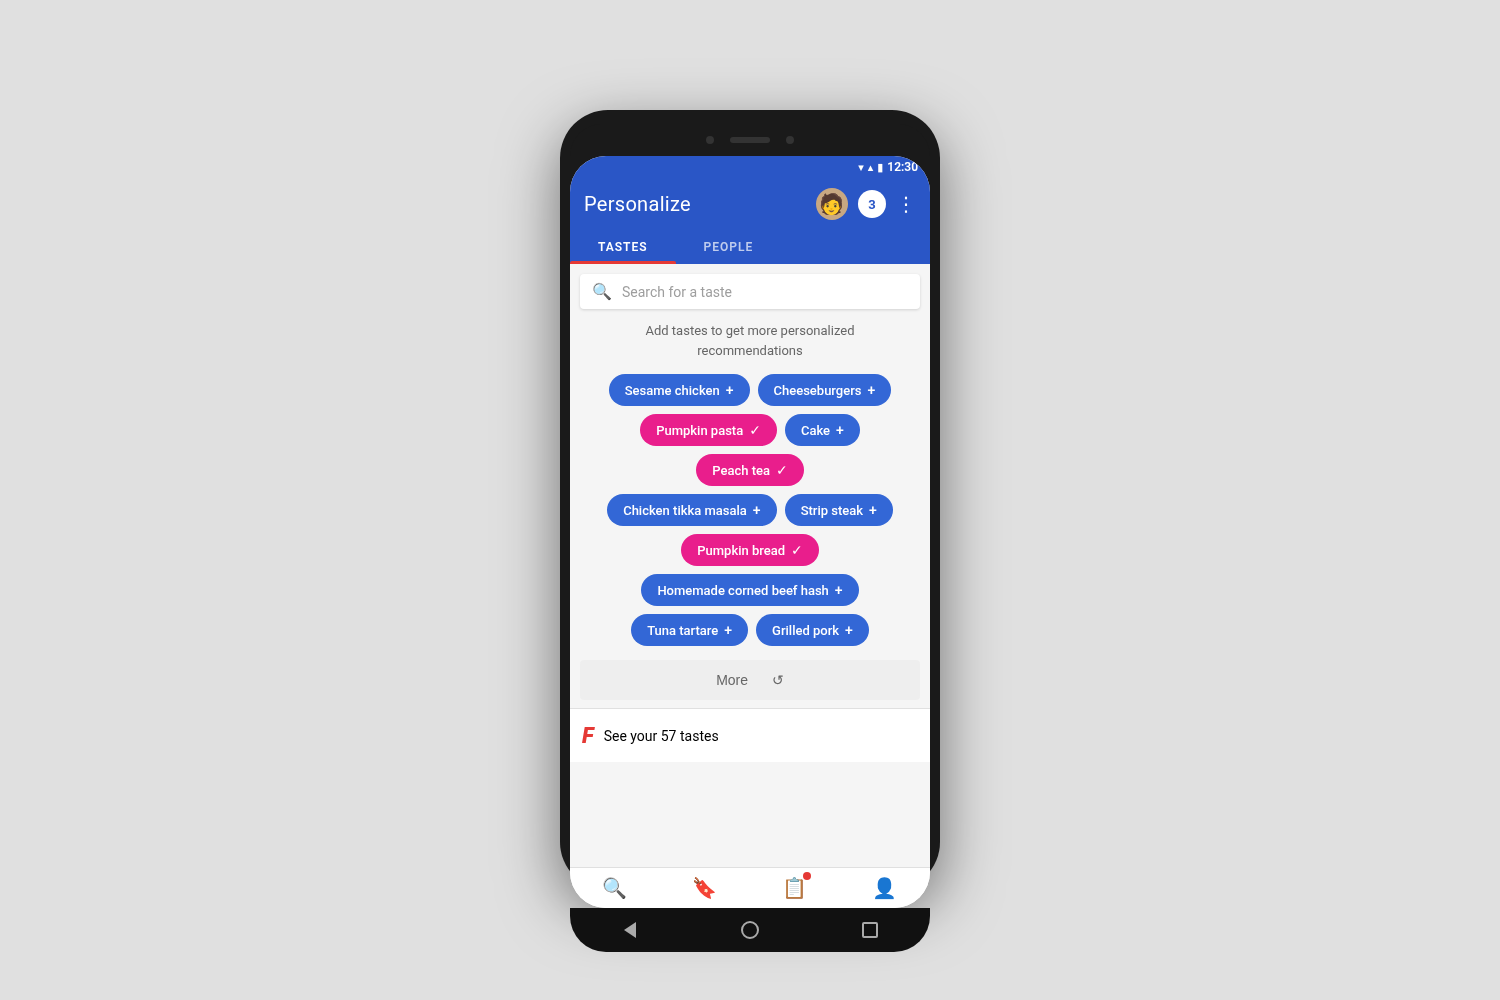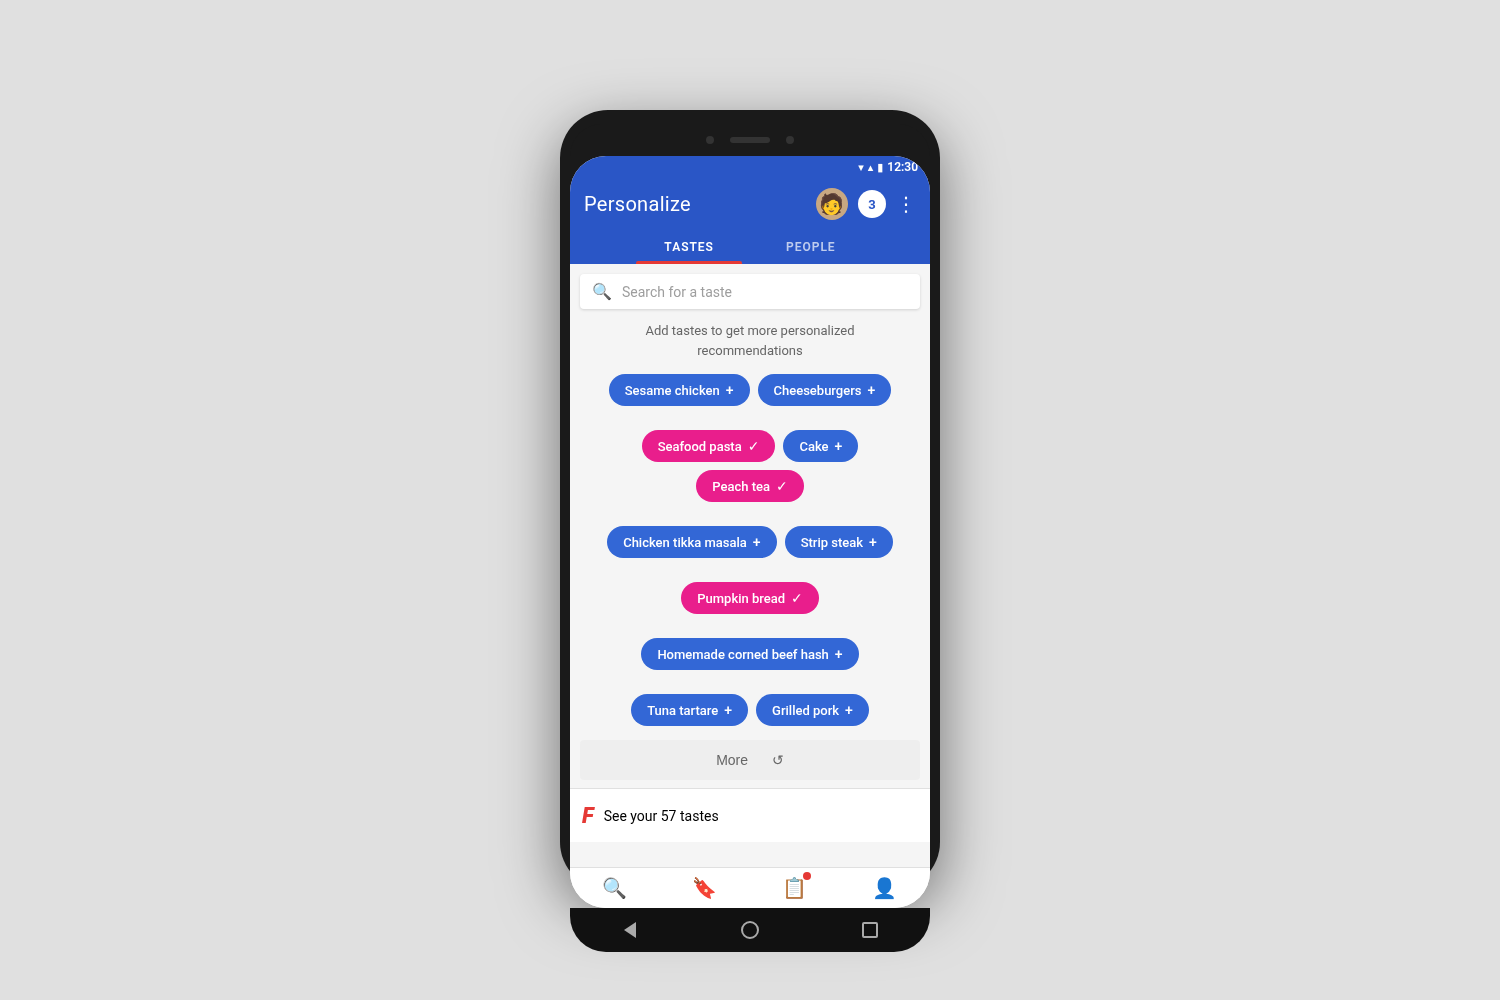--- a/index.html
+++ b/index.html
@@ -135,22 +135,22 @@
     .menu-dots {
       color: white;
       font-size: 20px;
       cursor: pointer;
     }
 
     
     .tabs-bar {
       background: #2a56c6;
       display: flex;
-      justify-content: center;
-      gap: 16px;
+      justify-content: flex-start;
+      gap: 0;
     }
 
     .tab {
       color: rgba(255,255,255,0.7);
       font-size: 12px;
       font-weight: 600;
       letter-spacing: 1px;
       padding: 10px 28px;
       cursor: pointer;
       position: relative;
@@ -211,21 +211,21 @@
       padding: 6px 36px 10px;
       line-height: 1.5;
     }
 
     
     .tags-area {
       padding: 4px 24px;
       display: flex;
       flex-direction: column;
       align-items: center;
-      gap: 24px;
+      gap: 8px;
     }
 
     .tags-row {
       display: flex;
       flex-wrap: wrap;
       justify-content: center;
       gap: 8px;
     }
 
     .tag {
@@ -422,21 +422,21 @@
             <span class="tag-icon">+</span>
           </div>
           <div class="tag blue">
             <span>Cheeseburgers</span>
             <span class="tag-icon">+</span>
           </div>
         </div>
 
         <div class="tags-row">
           <div class="tag pink">
-            <span>Seafood pasta</span>
+            <span>Pumpkin pasta</span>
             <span class="tag-icon">✓</span>
           </div>
           <div class="tag blue">
             <span>Cake</span>
             <span class="tag-icon">+</span>
           </div>
           <div class="tag pink">
             <span>Peach tea</span>
             <span class="tag-icon">✓</span>
           </div>

